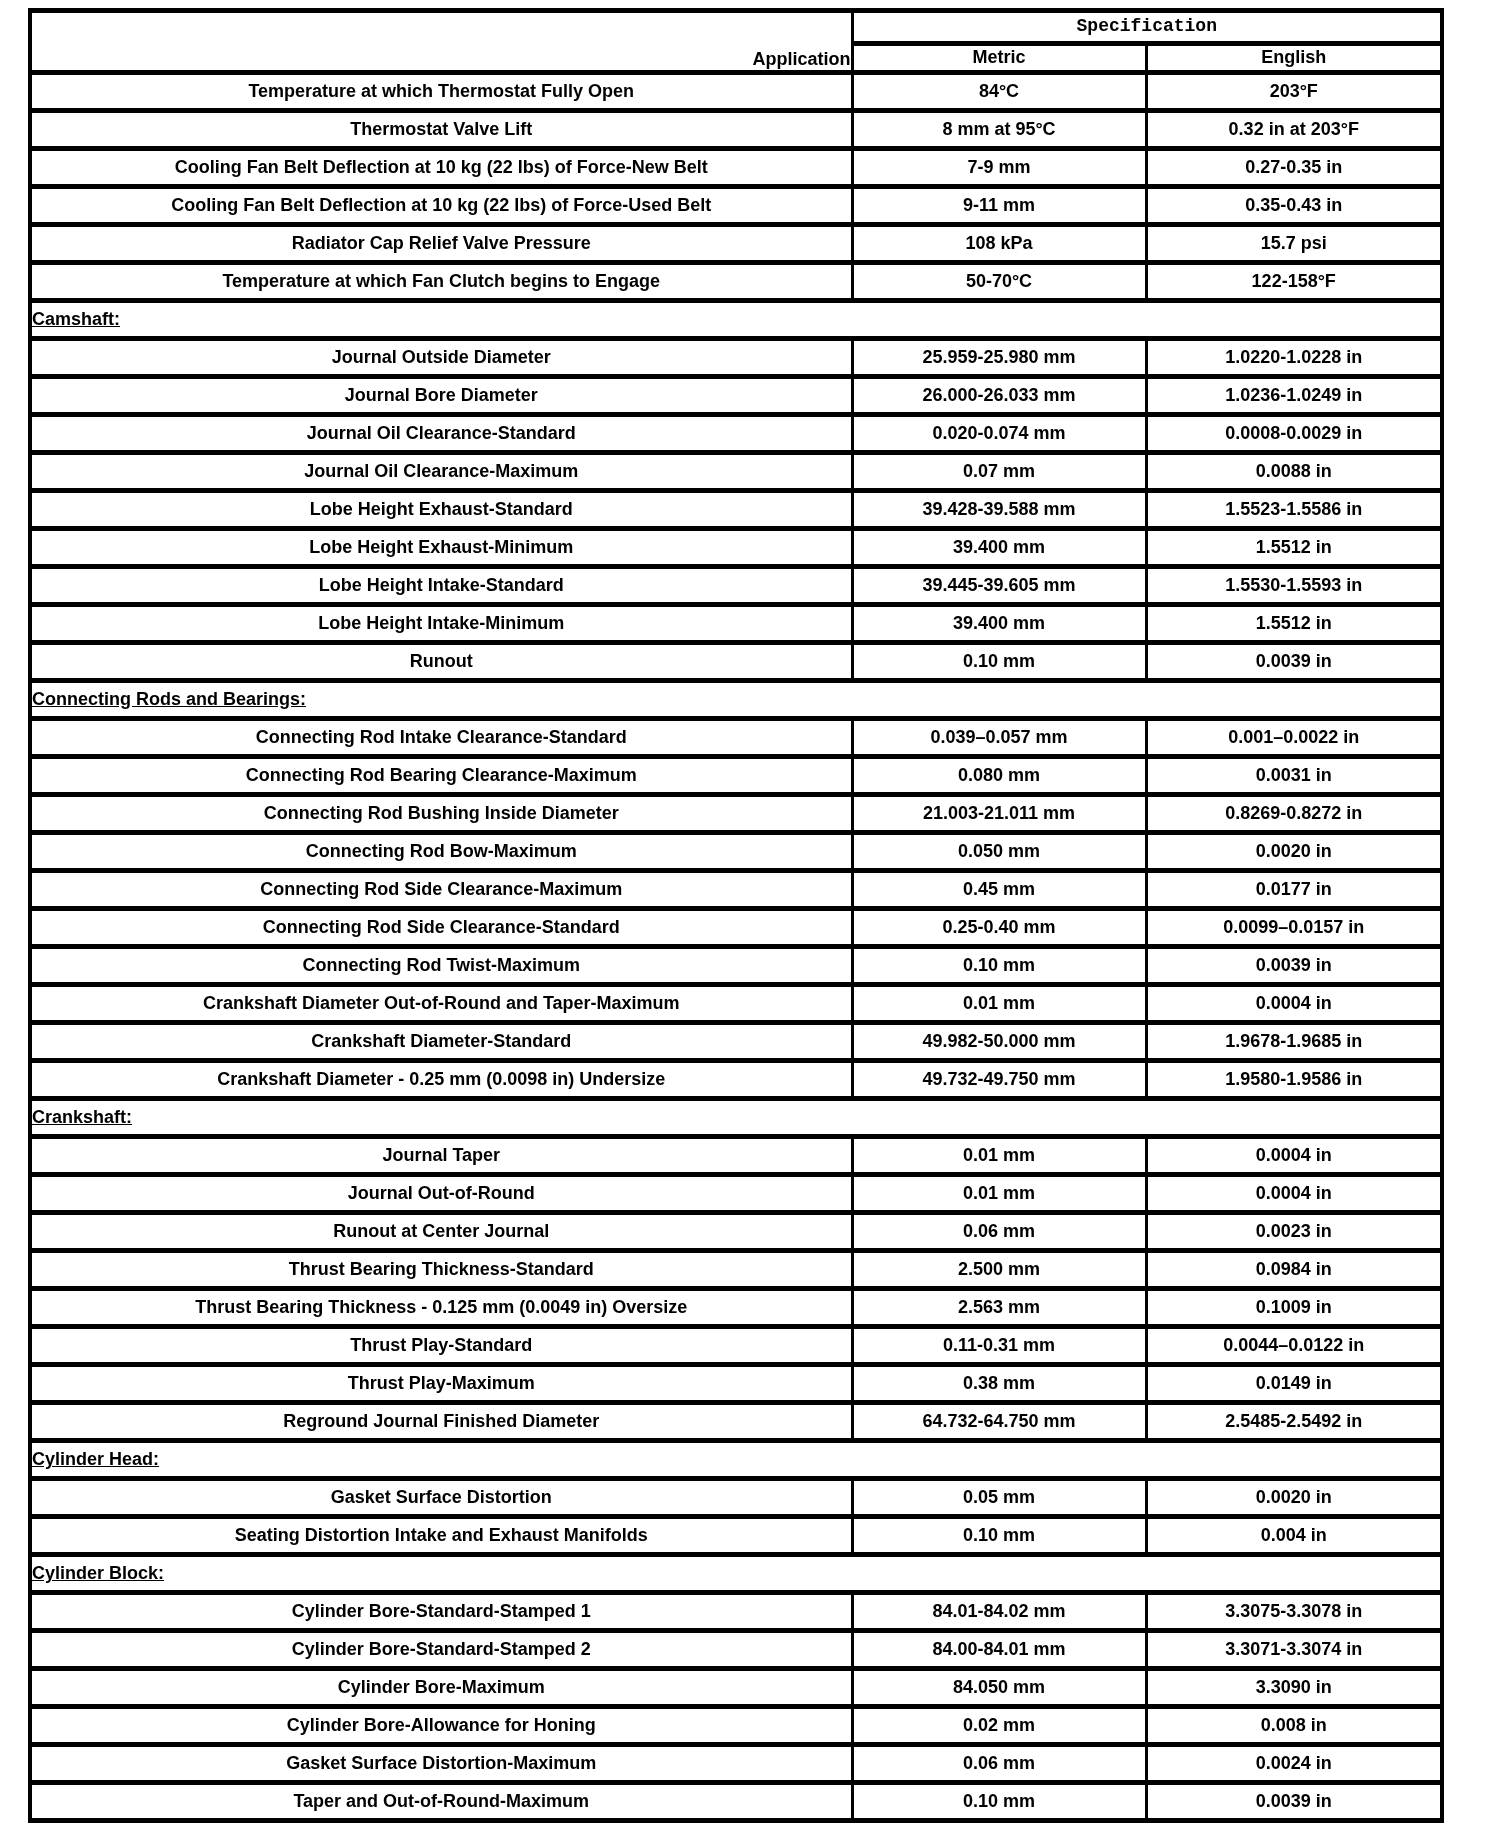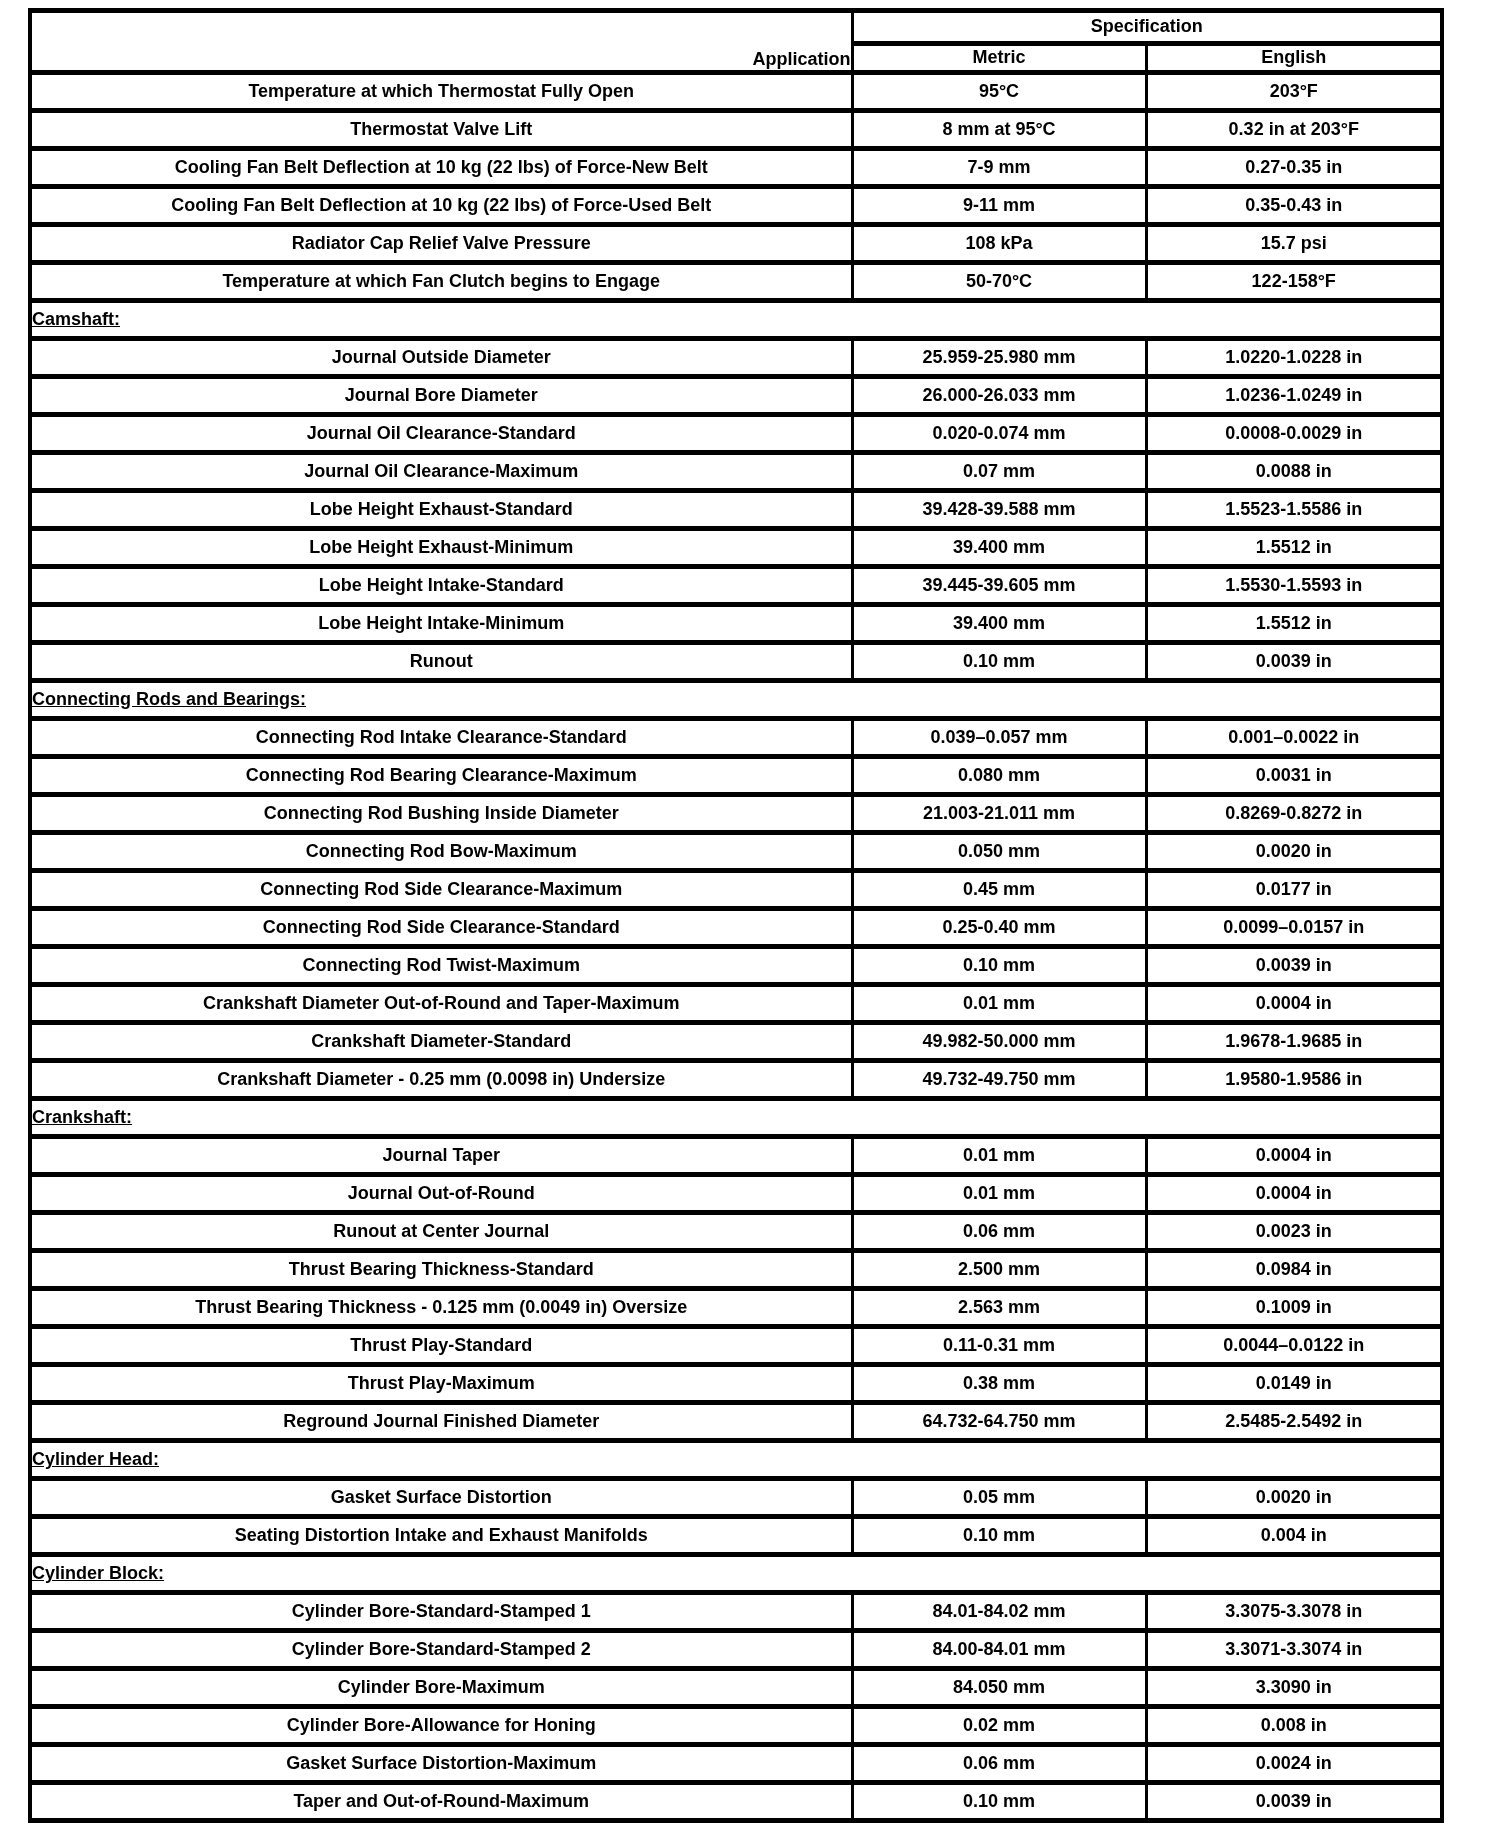--- a/index.html
+++ b/index.html
@@ -43,20 +43,21 @@
     vertical-align: bottom;
     padding-bottom: 9px;
     font-size: 19px;
     height: 57px;
   }
   th.spec-head {
     text-align: center;
     vertical-align: middle;
     font-size: 19px;
     height: 25px;
+    font-family: Liberation Mono, monospace;
   }
   th.unit-head {
     text-align: center;
     vertical-align: middle;
     font-size: 19px;
     height: 22px;
     margin-top: 12px;
   }
   td.app-cell {
     text-align: center;
@@ -93,21 +94,21 @@
         <th class="spec-head" colspan="2">Specification</th>
       </tr>
       <tr>
         <th class="unit-head">Metric</th>
         <th class="unit-head">English</th>
       </tr>
     </thead>
     <tbody>
         <tr>
           <td class="app-cell">Temperature at which Thermostat Fully Open</td>
-          <td class="val-cell">95°C</td>
+          <td class="val-cell">84°C</td>
           <td class="val-cell">203°F</td>
         </tr>
         <tr>
           <td class="app-cell">Thermostat Valve Lift</td>
           <td class="val-cell">8 mm at 95°C</td>
           <td class="val-cell">0.32 in at 203°F</td>
         </tr>
         <tr>
           <td class="app-cell">Cooling Fan Belt Deflection at 10 kg (22 lbs) of Force-New Belt</td>
           <td class="val-cell">7-9 mm</td>

